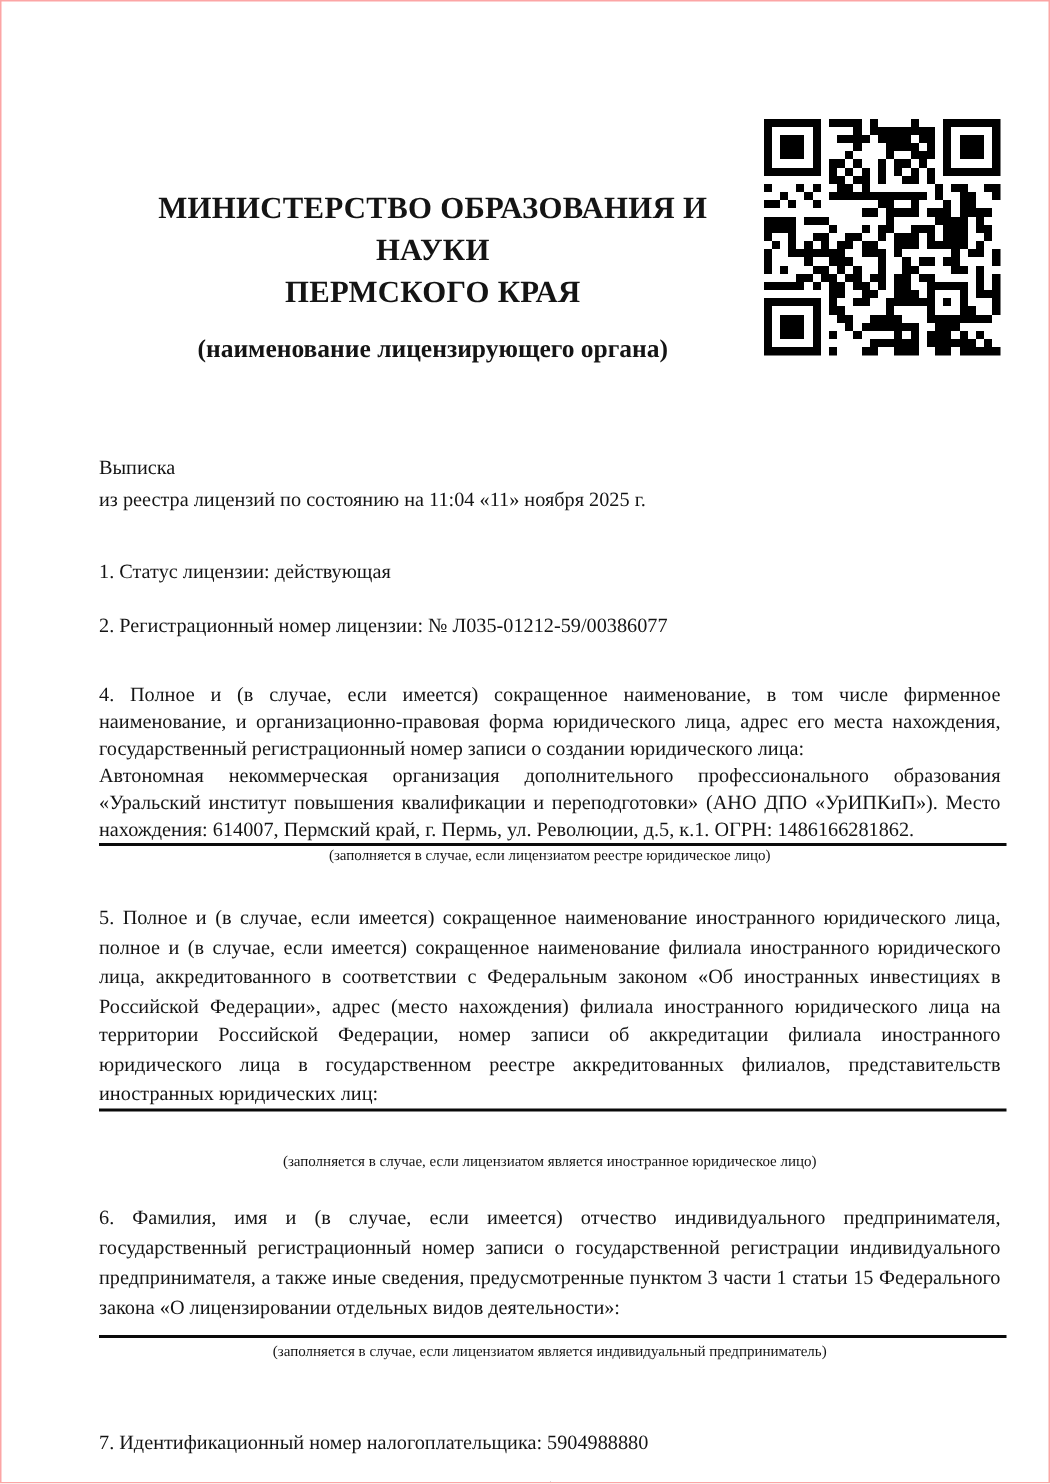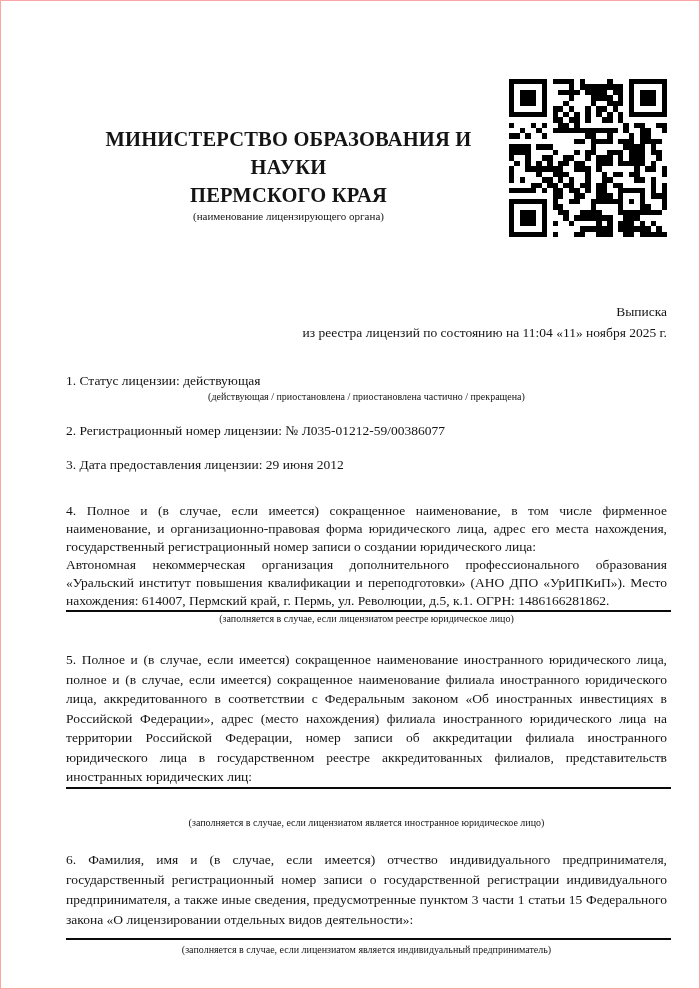--- a/index.html
+++ b/index.html
@@ -11,26 +11,26 @@
     padding:0 15px 0 65px;
   }
   .content{width:601px;}
   
   .doc-header{position:relative;height:300px;}
   .ministry{
     position:absolute;left:0;top:124px;width:445px;text-align:center;
     font-weight:bold;font-size:20.5px;line-height:28px;letter-spacing:0.2px;
   }
   .ministry-caption{
-    font-weight:normal;font-size:11px;line-height:15px;margin-top:0;letter-spacing:0;
+    font-weight:bold;font-size:17px;line-height:15px;margin-top:16px;letter-spacing:0;
   }
   .qr{position:absolute;left:443px;top:78px;width:158px;height:158px;}
   .qr svg{display:block;width:158px;height:158px;}
   
-  .vypiska{ text-align:right;font-size:13.5px;line-height:21px; }
+  .vypiska{ text-align:left;font-size:13.5px;line-height:21px; }
   
   .item{font-size:13.5px;line-height:18px;}
   .item p{margin:0;}
   .para{text-align:justify;}
   .item-caption{
     font-size:10px;line-height:14px;text-align:center;margin:0 70px 0 0;
   }
   .rule{border-top:2px solid #0a0a0a;height:0;margin:0 -4px 0 0;}
   .mt-i1{margin-top:29px;}
   .mt-i2{margin-top:18px;}
@@ -499,30 +499,26 @@
       </div>
     </div>
 
     <div class="vypiska">
       <div>Выписка</div>
       <div>из реестра лицензий по состоянию на 11:04 «11» ноября 2025 г.</div>
     </div>
 
     <div class="item mt-i1">
       <p>1. Статус лицензии: действующая</p>
-      <p class="item-caption">(действующая / приостановлена / приостановлена частично / прекращена)</p>
     </div>
 
     <div class="item mt-i2">
       <p>2. Регистрационный номер лицензии: № Л035-01212-59/00386077</p>
     </div>
 
-    <div class="item mt-i3">
-      <p>3. Дата предоставления лицензии: 29 июня 2012</p>
-    </div>
 
     <div class="item mt-i4">
       <p class="para">4. Полное и (в случае, если имеется) сокращенное наименование, в том числе фирменное наименование, и организационно-правовая форма юридического лица, адрес его места нахождения, государственный регистрационный номер записи о создании юридического лица:</p>
       <p class="para">Автономная некоммерческая организация дополнительного профессионального образования «Уральский институт повышения квалификации и переподготовки» (АНО ДПО «УрИПКиП»). Место нахождения: 614007, Пермский край, г. Пермь, ул. Революции, д.5, к.1. ОГРН: 1486166281862.</p>
       <div class="rule"></div>
       <p class="item-caption cap-gap">(заполняется в случае, если лицензиатом реестре юридическое лицо)</p>
     </div>
 
     <div class="item mt-i5 lh-i5">
       <p class="para">5. Полное и (в случае, если имеется) сокращенное наименование иностранного юридического лица, полное и (в случае, если имеется) сокращенное наименование филиала иностранного юридического лица, аккредитованного в соответствии с Федеральным законом «Об иностранных инвестициях в Российской Федерации», адрес (место нахождения) филиала иностранного юридического лица на территории Российской Федерации, номер записи об аккредитации филиала иностранного юридического лица в государственном реестре аккредитованных филиалов, представительств иностранных юридических лиц:</p>

